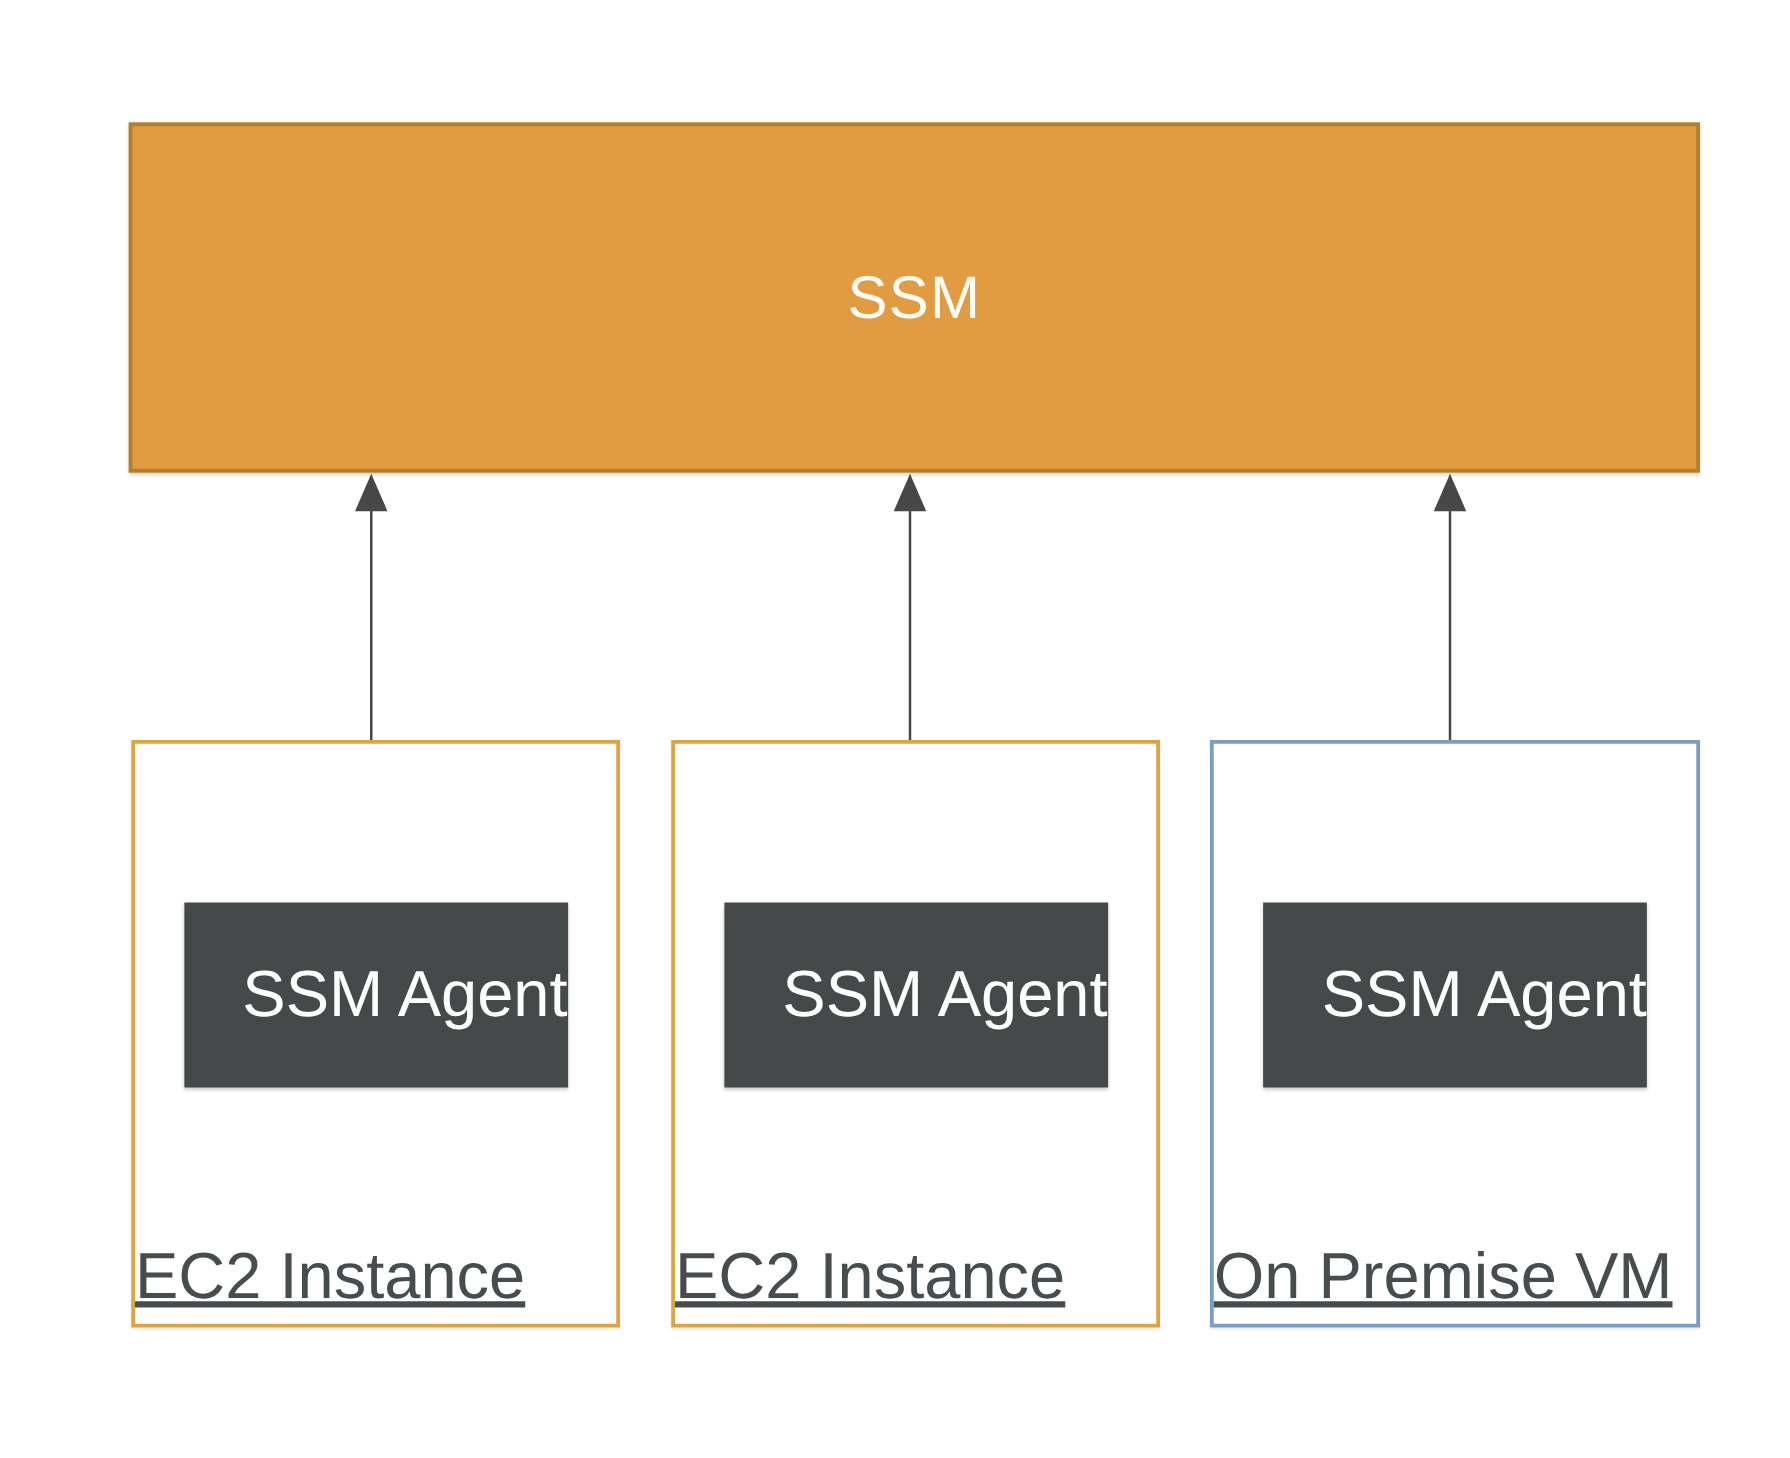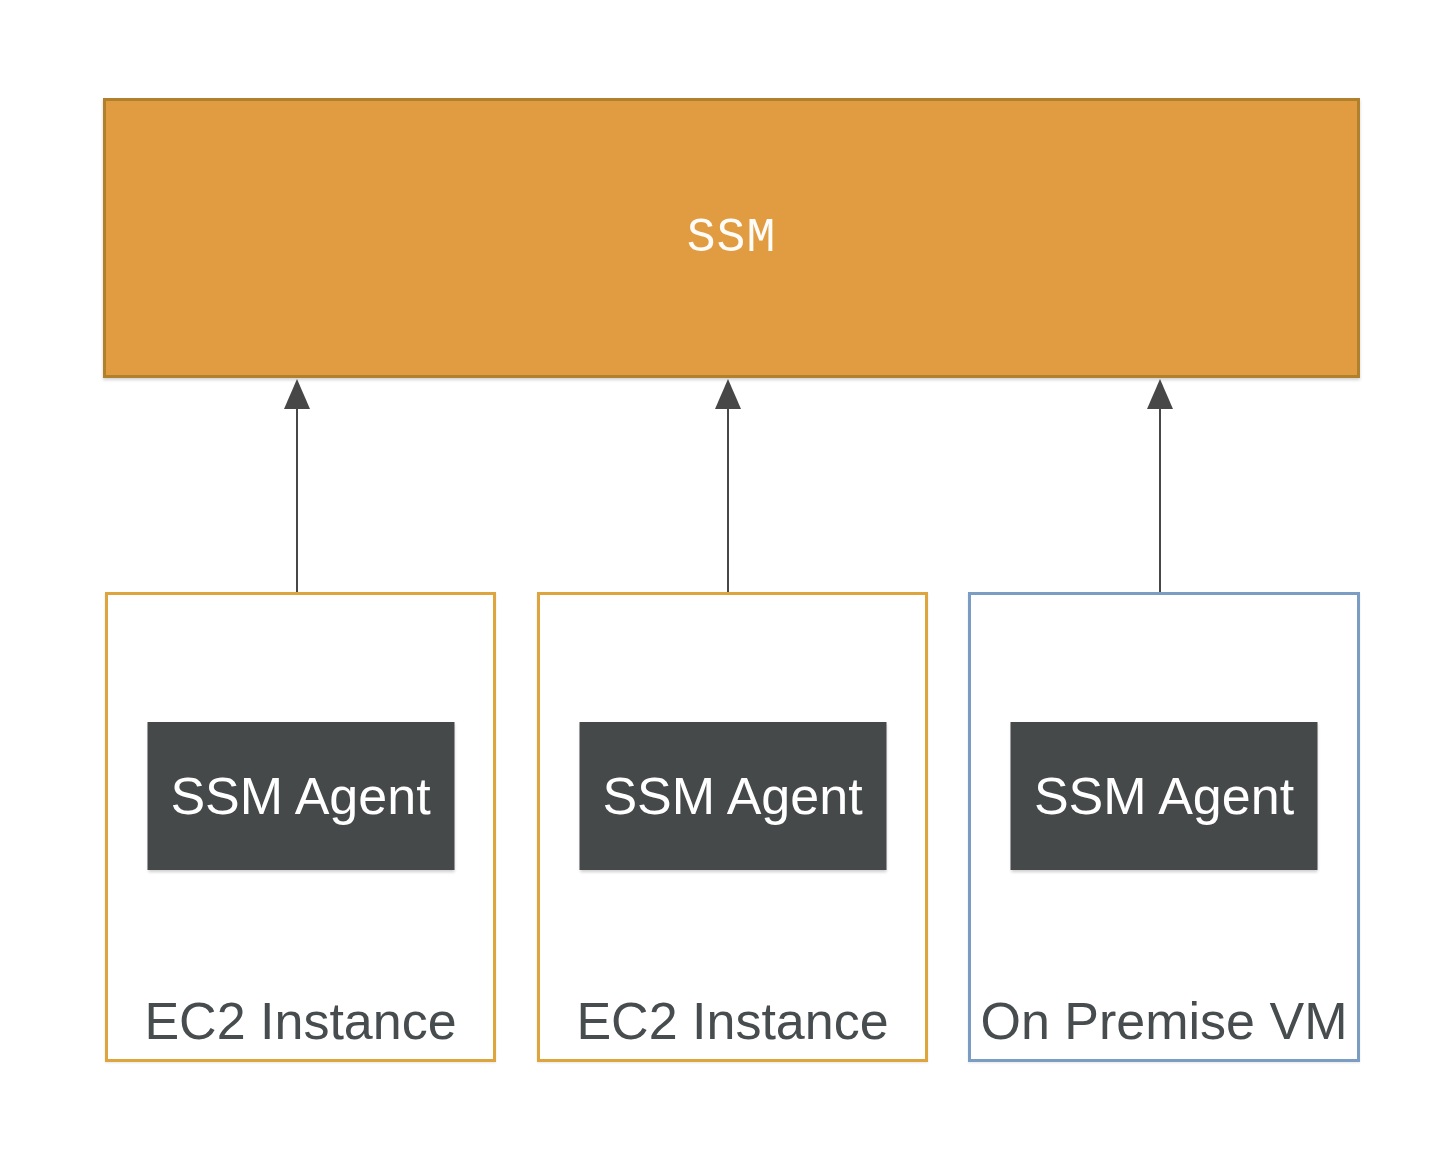--- a/index.html
+++ b/index.html
@@ -23,21 +23,20 @@
     top: 98px;
     width: 1257px;
     height: 280px;
     box-sizing: border-box;
     border: 3px solid #B0802C;
     background: #E19C41;
     display: flex;
     align-items: center;
     justify-content: center;
     box-shadow: 0 2px 3px rgba(0,0,0,0.18);
-    font-family: Liberation Mono, monospace;
   }
   .ssm-box .ssm-label {
     color: #FDFCF8;
     font-size: 48px;
     letter-spacing: 1px;
   }
 
   
   .arrow { position: absolute; }
   .arrow-head {
@@ -79,35 +78,36 @@
 
   .agent-box {
     position: absolute;
     top: 127px;
     left: 50%;
     transform: translateX(-50%);
     width: 307px;
     height: 148px;
     display: flex;
     align-items: center;
-    justify-content: center;
+    justify-content: flex-end;
     box-shadow: 0 2px 3px rgba(0,0,0,0.2);
   }
   .agent-box .agent-label {
     color: #FFFFFF;
     font-size: 52px;
   }
 
   .node-label {
     position: absolute;
     left: 0;
     right: 0;
     bottom: 8px;
-    text-align: center;
+    text-align: left;
     font-size: 52px;
+    text-decoration: underline;
   }
 </style>
 </head>
 <body>
 
 <div class="canvas">
 
   <div class="ssm-box" style="background: rgb(225, 156, 65); border-color: rgb(176, 128, 44);">
     <span class="ssm-label">SSM</span>
   </div>

